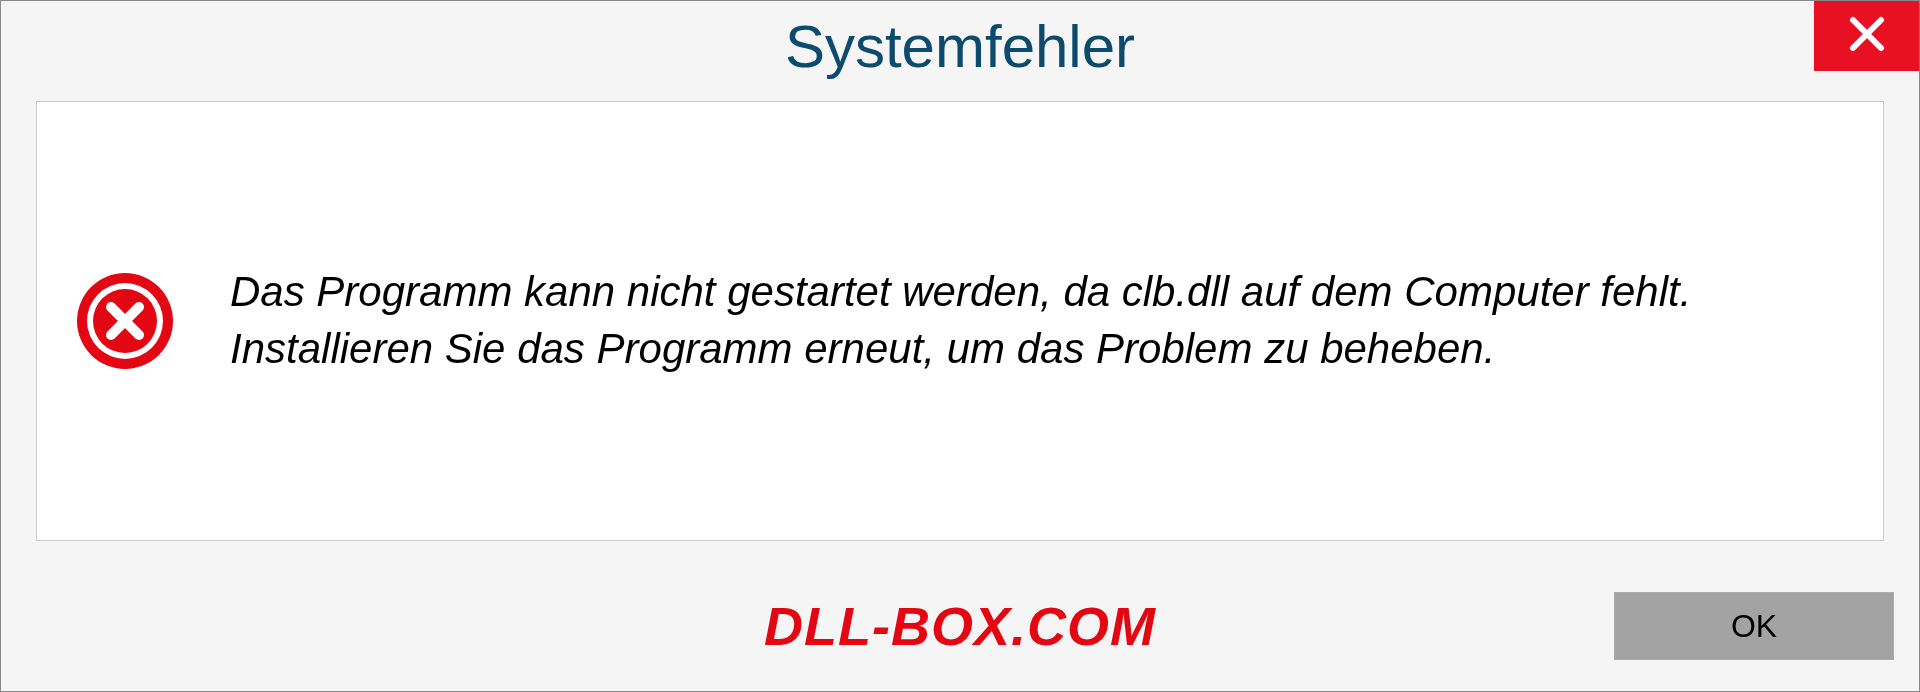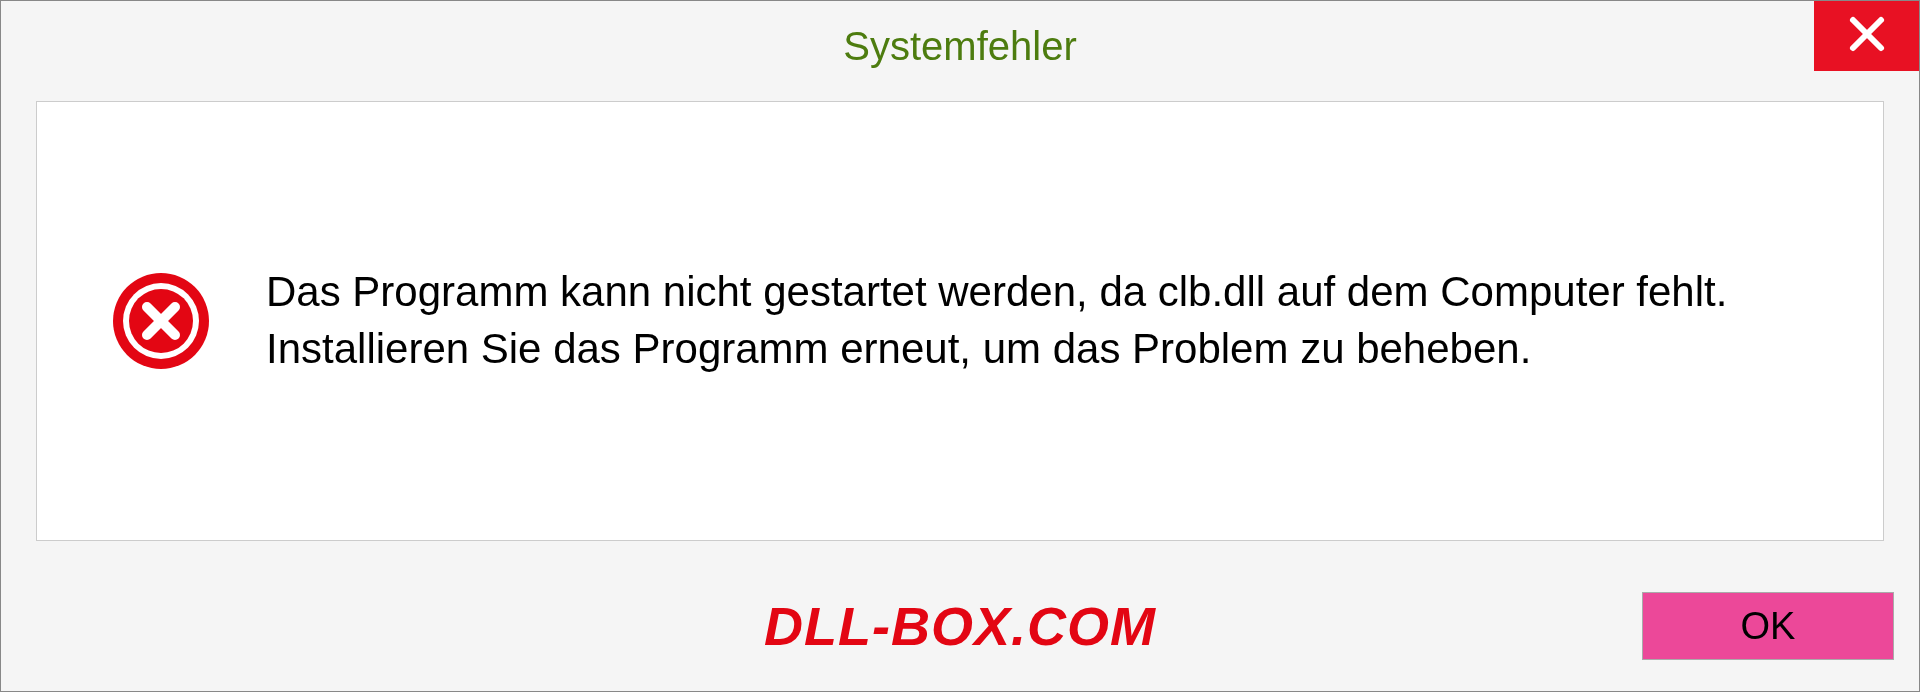--- a/index.html
+++ b/index.html
@@ -29,22 +29,22 @@
     .titlebar {
       height: 90px;
       background: #f5f5f5;
       display: flex;
       align-items: center;
       justify-content: center;
       position: relative;
     }
     
     .title {
-      font-size: 40px;
-      color: #4d7c0f;
+      font-size: 60px;
+      color: #0c4a6e;
       font-weight: 400;
       text-align: center;
     }
     
     .close-button {
       position: absolute;
       top: 0;
       right: 0;
       width: 105px;
       height: 70px;
@@ -60,21 +60,22 @@
       height: 40px;
     }
     
     .content-area {
       margin: 10px 35px 20px 35px;
       background: #fff;
       border: 1px solid #ccc;
       flex: 1;
       display: flex;
       align-items: center;
-      padding: 50px 60px 50px 64px;
+      padding: 50px 60px 50px 28px;
+      font-style: italic;
     }
     
     .error-icon {
       width: 100px;
       height: 100px;
       flex-shrink: 0;
       margin-right: 55px;
       margin-left: 10px;
     }
     
@@ -106,25 +107,25 @@
       transform: translateX(-50%);
       font-size: 54px;
       font-weight: 900;
       color: #e30613;
       font-style: italic;
       letter-spacing: 1px;
       font-family: Arial, sans-serif;
     }
     
     .ok-button {
-      width: 252px;
+      width: 280px;
       height: 68px;
-      background: #ec4899;
+      background: #a3a3a3;
       border: 1px solid #aaa;
-      font-size: 38px;
+      font-size: 32px;
       color: #000;
       cursor: pointer;
       font-family: inherit;
       display: flex;
       align-items: center;
       justify-content: center;
     }
   </style>
 </head>
 <body>

